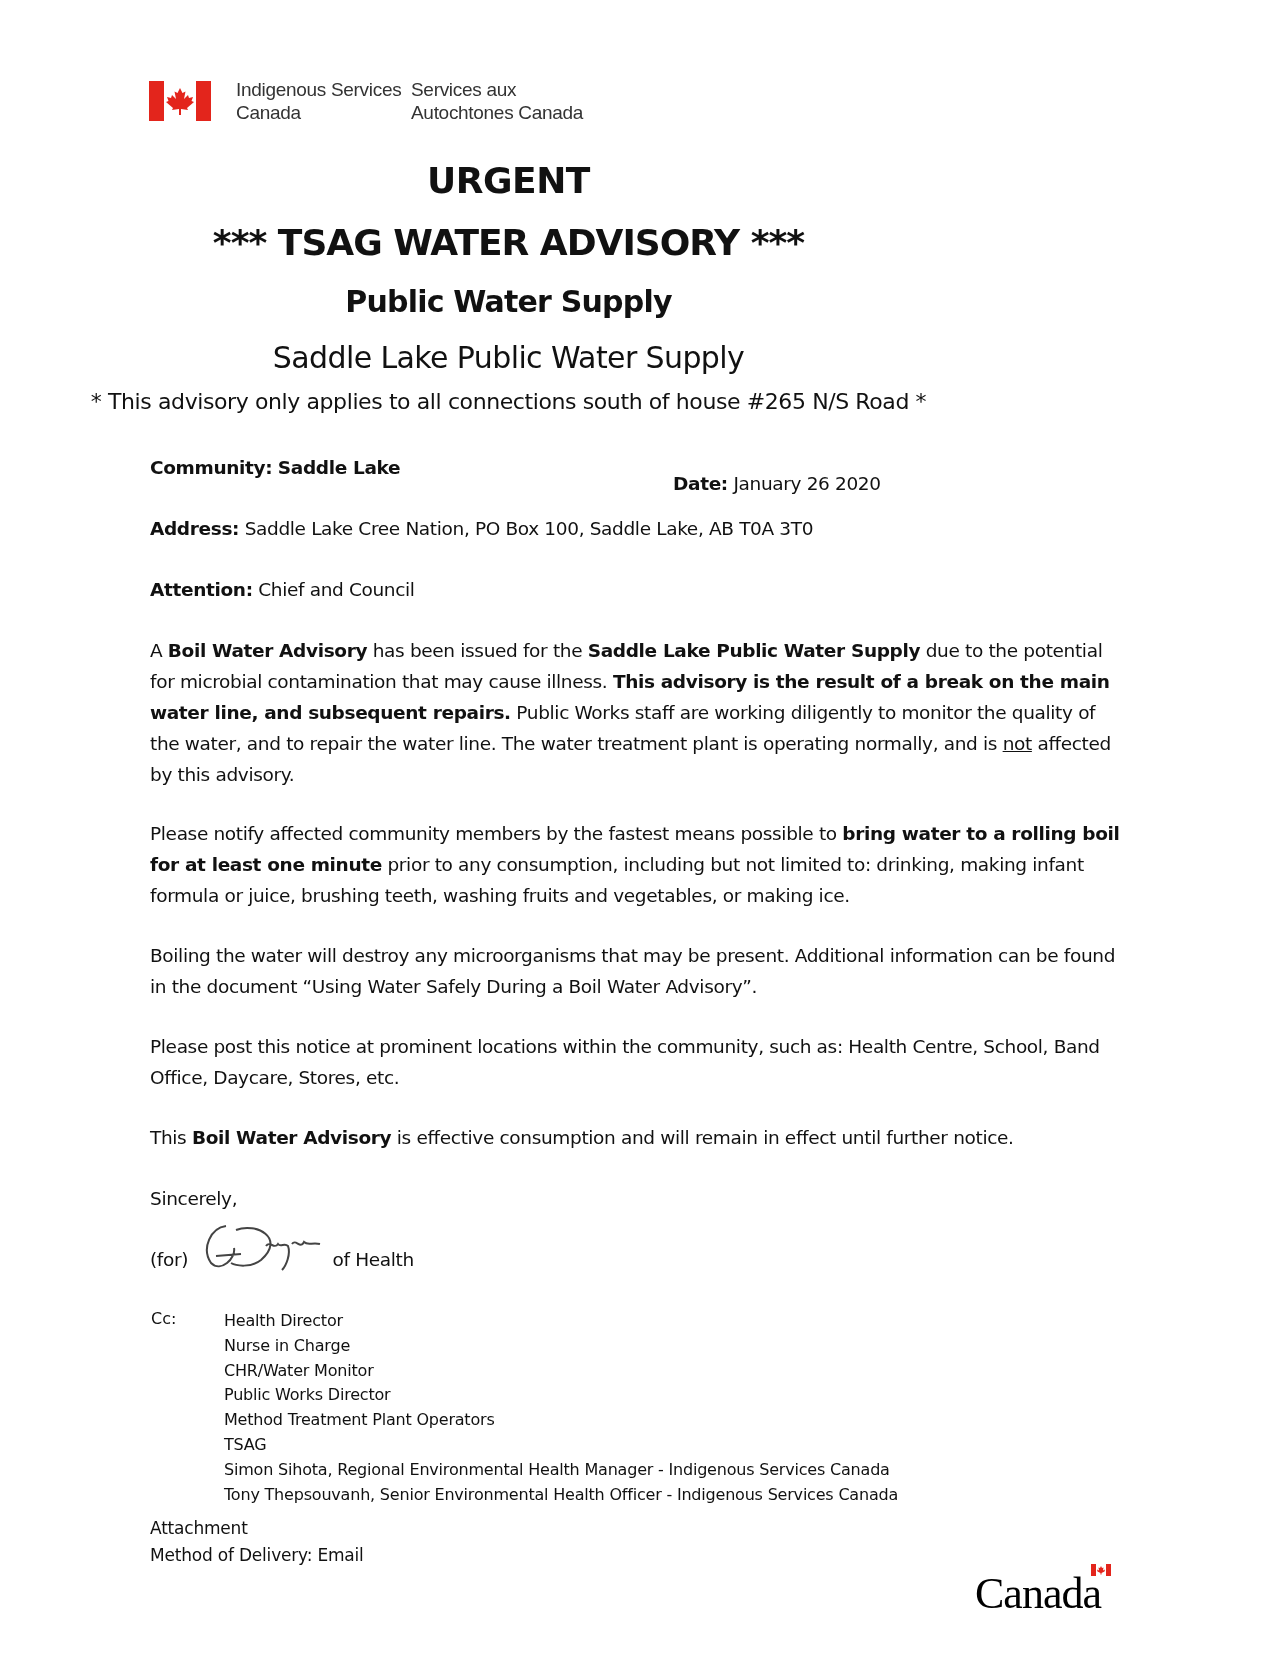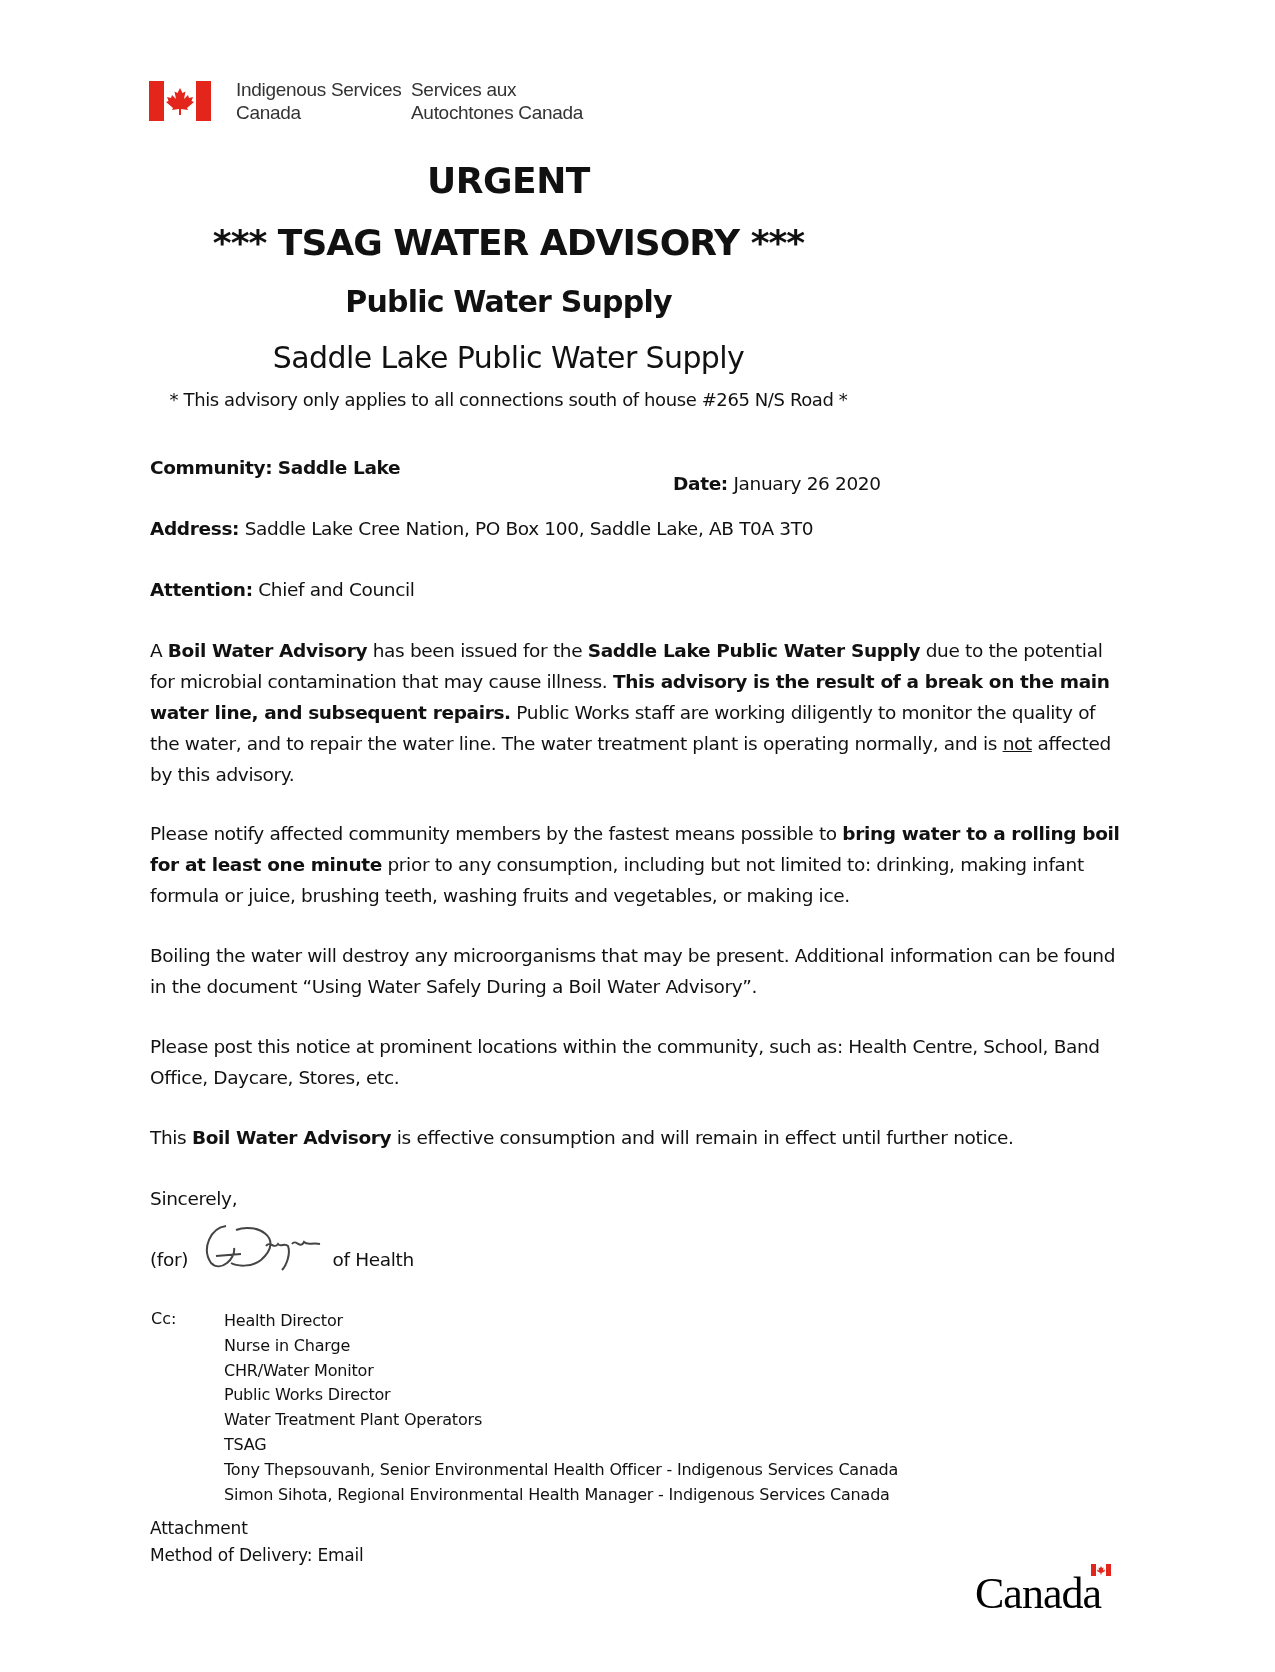--- a/index.html
+++ b/index.html
@@ -11,21 +11,21 @@
   .flag { left: 149px; top: 81px; width: 62px; height: 40px; }
   .org-en { left: 236px; top: 78px; font-family: "Liberation Sans", sans-serif; font-size: 19px; line-height: 23px; color: #333; letter-spacing: -0.3px; }
   .org-fr { left: 411px; top: 78px; font-family: "Liberation Sans", sans-serif; font-size: 19px; line-height: 23px; color: #333; letter-spacing: -0.3px; }
 
   
   .center { left: 0; width: 1017px; text-align: center; }
   .t-urgent { top: 160px; font-size: 36px; font-weight: bold; letter-spacing: -0.5px; }
   .t-bwa { top: 222px; font-size: 36px; font-weight: bold; letter-spacing: -1px; }
   .t-pws { top: 284px; font-size: 30px; font-weight: bold; letter-spacing: -0.8px; }
   .t-slpws { top: 340px; font-size: 30px; letter-spacing: -0.6px; }
-  .t-note { top: 389px; font-size: 18px; letter-spacing: -0.4px; }
+  .t-note { top: 389px; font-size: 22px; letter-spacing: -0.4px; }
 
   
   .body-text { font-size: 18.5px; letter-spacing: -0.35px; line-height: 31px; }
   .field { left: 150px; }
   .date { left: 673px; }
   b { font-weight: bold; }
   .para { left: 150px; width: 975px; }
   u { text-decoration: underline; }
 
   
@@ -96,24 +96,24 @@
 <div class="abs body-text field" style="top:1244px;">
   <span>(for) </span><span style="color:#fff; opacity:0.0;">Medical Officer</span><span> of Health</span>
 </div>
 
 <div class="abs cc-label">Cc:</div>
 <div class="abs cc-list">
   <div>Health Director</div>
   <div>Nurse in Charge</div>
   <div>CHR/Water Monitor</div>
   <div>Public Works Director</div>
-  <div>Water Treatment Plant Operators</div>
+  <div>Method Treatment Plant Operators</div>
   <div>TSAG</div>
+  <div>Simon Sihota, Regional Environmental Health Manager - Indigenous Services Canada</div>
   <div>Tony Thepsouvanh, Senior Environmental Health Officer - Indigenous Services Canada</div>
-  <div>Simon Sihota, Regional Environmental Health Manager - Indigenous Services Canada</div>
 </div>
 
 <div class="abs footer-line" style="top:1518px;">Attachment</div>
 <div class="abs footer-line" style="top:1545px;">Method of Delivery: Email</div>
 
 <div class="abs wordmark">Canada</div>
 <svg class="abs wm-flag" viewBox="0 0 20 12">
   <rect x="0" y="0" width="5" height="12" fill="#e3251c"></rect>
   <rect x="15" y="0" width="5" height="12" fill="#e3251c"></rect>
   <path d="M10 2 L11 4 L12.5 3.5 L12 6.5 L14 5.5 L13.5 7.5 L10.5 9 L10.5 10.5 L9.5 10.5 L9.5 9 L6.5 7.5 L6 5.5 L8 6.5 L7.5 3.5 L9 4 Z" fill="#e3251c"></path>

